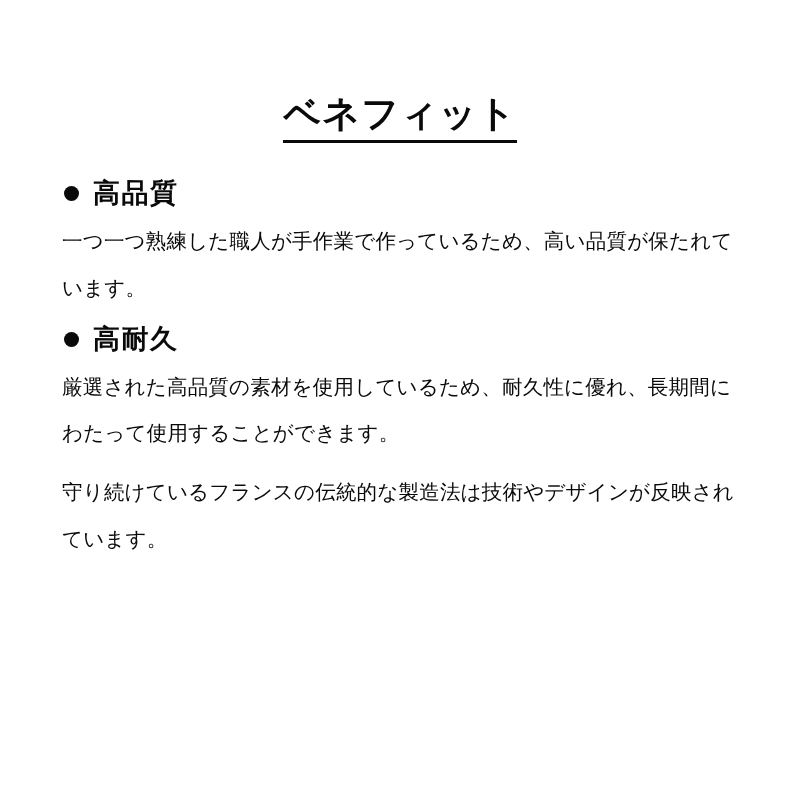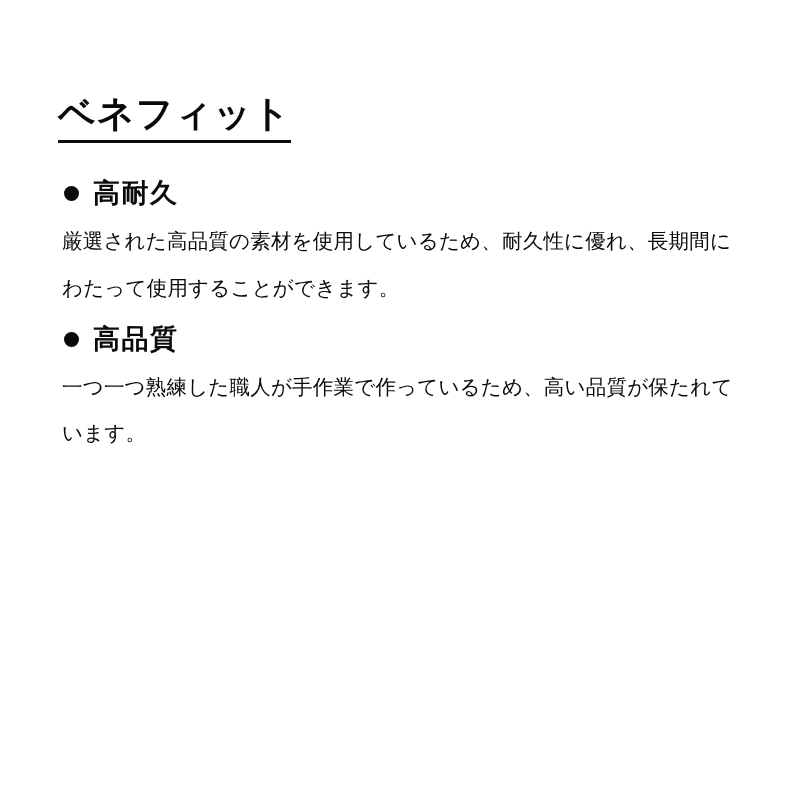--- a/index.html
+++ b/index.html
@@ -15,20 +15,21 @@
     overflow: hidden;
   }
   .page {
     width: 800px;
     height: 800px;
     box-sizing: border-box;
     padding: 92px 58px 0 58px;
     position: relative;
   }
   .doc-title {
+    text-align: center;
     font-size: 37px;
     font-weight: 700;
     letter-spacing: 1px;
     line-height: 1.2;
     margin: 0 0 34px 0;
   }
   .doc-title span.title-text {
     display: inline-block;
     border-bottom: 3px solid #0a0a0a;
     padding-bottom: 4px;
@@ -73,30 +74,31 @@
 
 <div class="page">
 
   <h1 class="doc-title">
     <span class="title-text">ベネフィット</span>
   </h1>
 
   <div class="section">
     <div class="section-heading">
       <span class="bullet-icon"></span>
+      <span class="heading-text">高品質</span>
+    </div>
+    <p class="section-body">一つ一つ熟練した職人が手作業で作っているため、高い品質が保たれています。</p>
+  </div>
+
+  <div class="section">
+    <div class="section-heading">
+      <span class="bullet-icon"></span>
       <span class="heading-text">高耐久</span>
     </div>
     <p class="section-body">厳選された高品質の素材を使用しているため、耐久性に優れ、長期間にわたって使用することができます。</p>
   </div>
 
   <div class="section">
-    <div class="section-heading">
-      <span class="bullet-icon"></span>
-      <span class="heading-text">高品質</span>
-    </div>
-    <p class="section-body">一つ一つ熟練した職人が手作業で作っているため、高い品質が保たれています。</p>
-  </div>
-
-  <div class="section">
+    <p class="section-body">守り続けているフランスの伝統的な製造法は技術やデザインが反映されています。</p>
   </div>
 
   <div class="spacer-bottom"></div>
 </div>
 
 </body></html>

